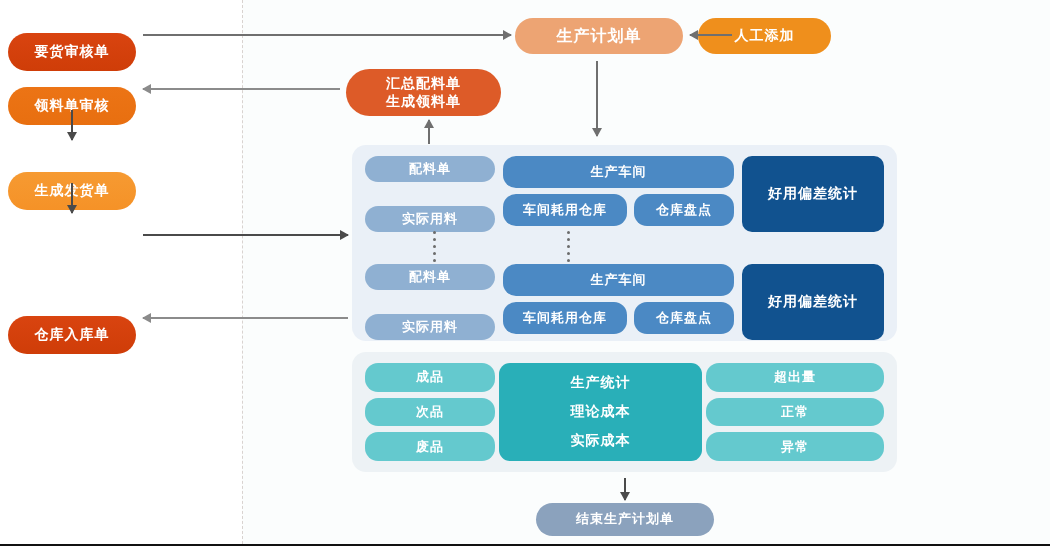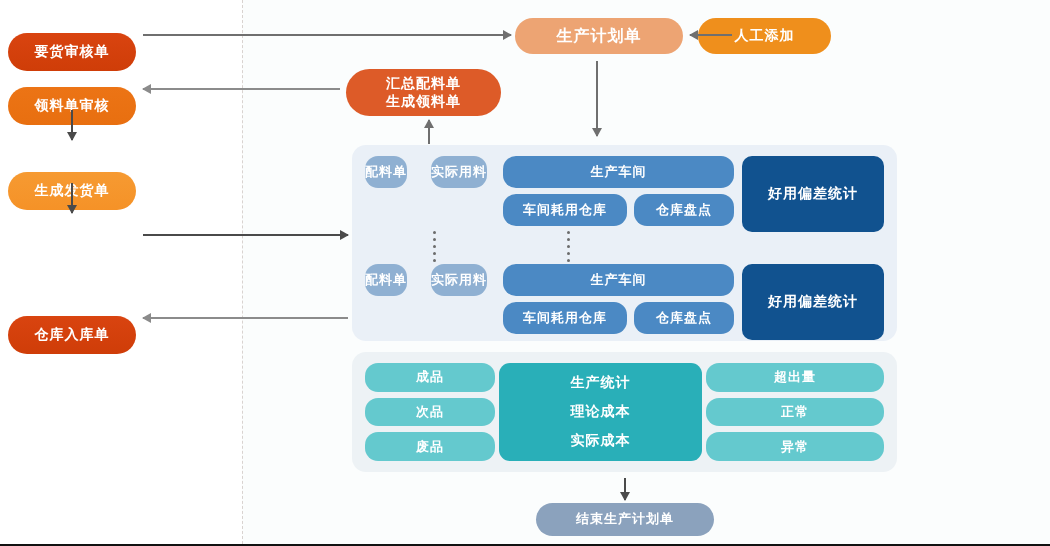--- a/index.html
+++ b/index.html
@@ -60,21 +60,21 @@
   .a-dark{color:#4a4a4a;}  .a-dark  .ln{background:#4a4a4a;}
   .a-grey{color:#8b8b8b;}  .a-grey  .ln{background:#8b8b8b;}
   .a-mid {color:#6f6f6f;}  .a-mid   .ln{background:#6f6f6f;}
 
   
   .panel{position:absolute;border-radius:14px;box-sizing:border-box;}
   .panel-blue{left:352px;top:145px;width:545px;height:196px;background:#eaf0f7;}
   .panel-teal{left:352px;top:352px;width:545px;height:120px;background:#edf2f5;}
 
   .grp{position:absolute;left:13px;width:519px;height:76px;display:flex;gap:8px;}
-  .col-left{width:130px;display:flex;flex-direction:row;gap:24px;}
+  .col-left{width:130px;display:flex;flex-direction:column;gap:24px;}
   .col-mid{width:231px;display:flex;flex-direction:column;gap:6px;}
   .col-mid .row2{display:flex;gap:7px;}
   .col-right{flex:1;display:flex;}
 
   .bx{display:flex;align-items:center;justify-content:center;text-align:center;
       color:#fff;font-weight:bold;font-size:13px;border-radius:13px;
       letter-spacing:1px;box-sizing:border-box;}
   .b-light {background:#8fb0d2;height:32px;}
   .b-mid   {background:#4b89c4;height:32px;}
   .b-dark  {background:#11528f;width:100%;height:100%;border-radius:10px;font-size:14px;}

